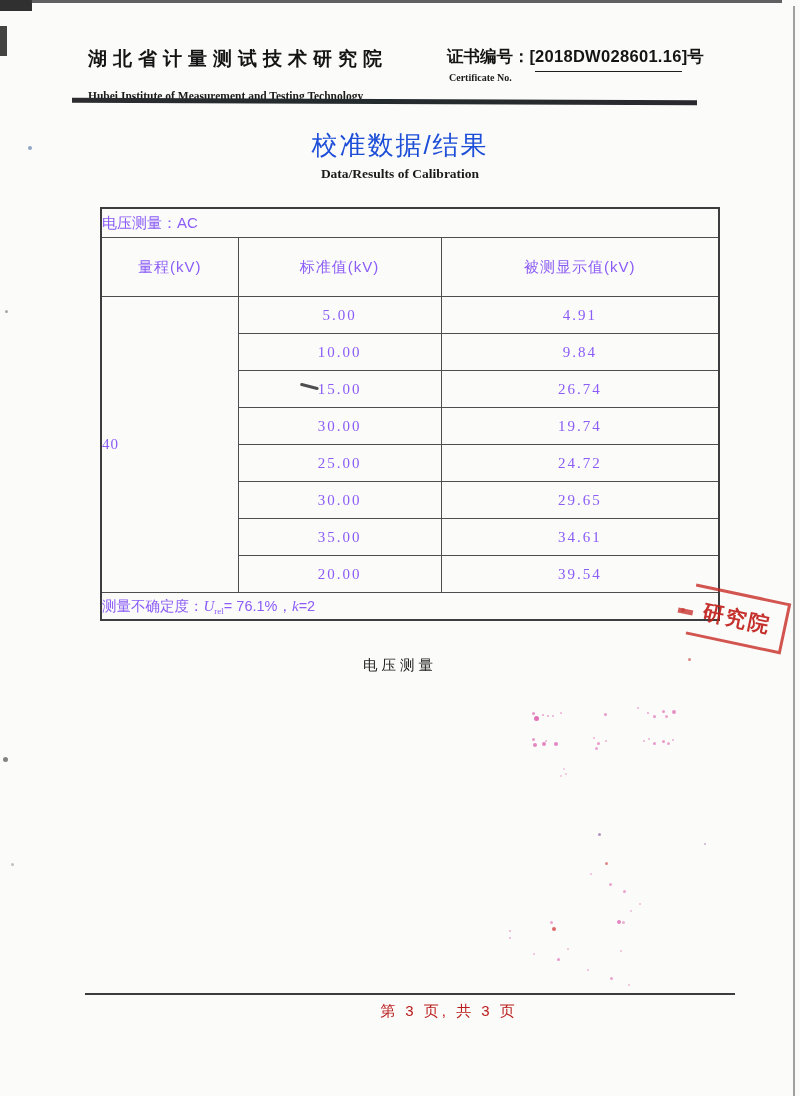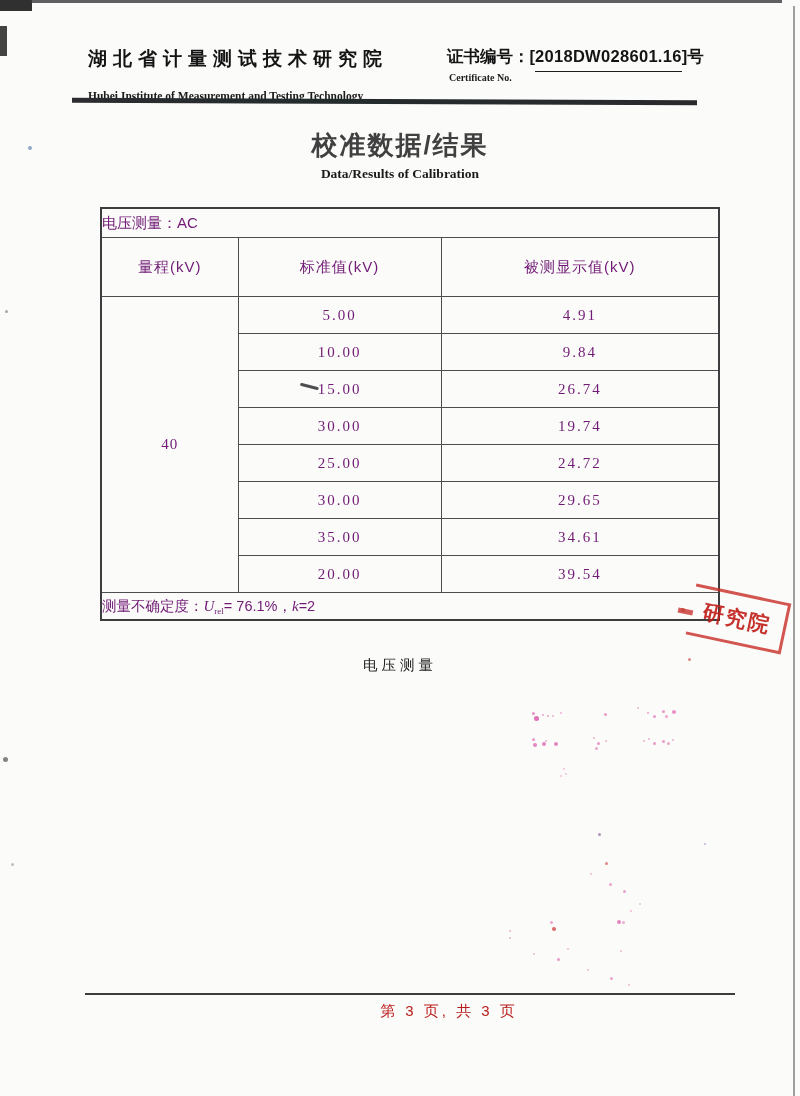--- a/index.html
+++ b/index.html
@@ -35,43 +35,43 @@
   }
   .header-rule{
     left:72px;top:99px;width:625px;height:5px;
     background:linear-gradient(90deg,#2c2c30,#232b2d 40%,#2a2a2e);
     transform:rotate(0.25deg);
   }
 
   
   .title-cn{
     left:0;top:128px;width:800px;text-align:center;
-    font-size:26px;font-weight:bold;letter-spacing:2px;color:#404040;
+    font-size:26px;font-weight:normal;letter-spacing:2px;color:#1d4ed8;
   }
   .title-en{
     left:0;top:166px;width:800px;text-align:center;
     font-family:"Liberation Serif", serif;font-size:13.5px;font-weight:600;color:#1a1a1a;
   }
 
   
   table.cal{
     position:absolute;left:100px;top:207px;width:618px;
     border-collapse:collapse;table-layout:fixed;
-    font-size:15px;color:#701a75;
+    font-size:15px;color:#8b5cf6;
   }
   table.cal{border:2px solid #3d3d3f;}
   table.cal td{border:1.5px solid #4e4e50;padding:0;}
   td.cap{height:28px;text-align:left;padding-left:10px;font-size:15px;}
   td.hdr{height:58px;text-align:center;font-size:15px;letter-spacing:1px;}
   td.num{
     height:36px;text-align:center;
     font-family:"Liberation Serif", serif;font-size:15px;letter-spacing:2px;
   }
   td.range{
-    text-align:center;font-family:"Liberation Serif", serif;
+    font-family:"Liberation Serif", serif;
     font-size:15px;letter-spacing:1px;margin-top:28px;
   }
   td.unc{height:26px;text-align:left;padding-left:10px;font-size:14.5px;white-space:nowrap;}
   .math-i{font-family:"Liberation Serif", serif;font-style:italic;font-size:15px;}
   .math-sub{font-family:"Liberation Serif", serif;font-size:9px;vertical-align:-3px;letter-spacing:0;}
 
   
   .blank-note{
     left:0;top:656px;width:800px;text-align:center;
     font-size:14.5px;letter-spacing:4px;color:#222;

